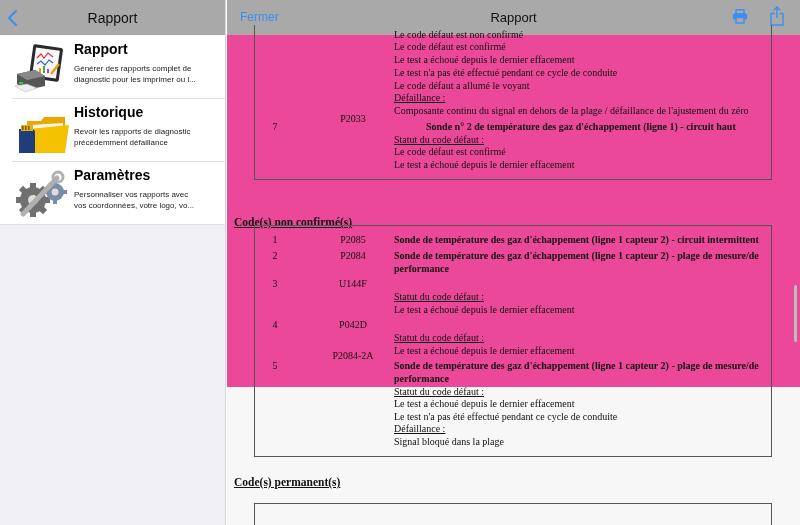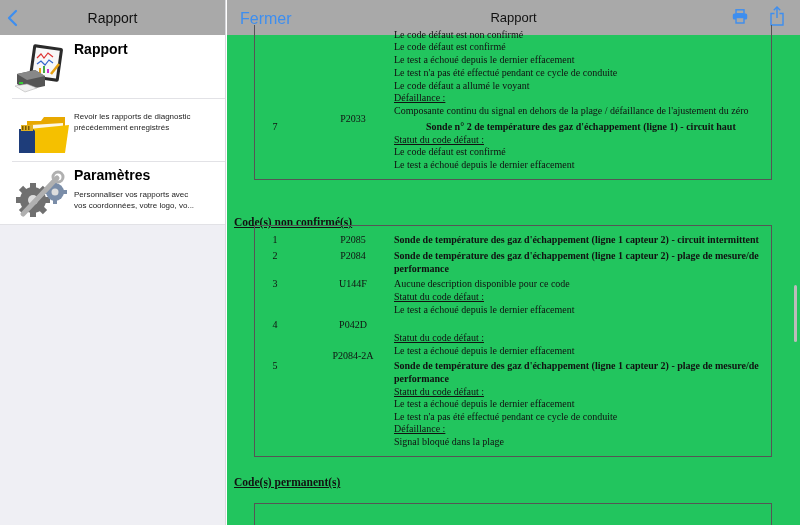--- a/index.html
+++ b/index.html
@@ -16,26 +16,26 @@
   .menu-item + .menu-item::before { content: ""; position: absolute; top: 0; left: 12px; right: 0; height: 1px; background: #e2e2e6; }
   .menu-item .icon { width: 60px; height: 52px; margin-left: 12px; flex: none; display: flex; align-items: center; justify-content: center; }
   .menu-item .text { margin-left: 2px; padding-right: 8px; }
   .menu-item .mtitle { font-size: 14px; font-weight: bold; color: #000; line-height: 17px; margin-top: -2px; }
   .menu-item .mdesc { font-size: 8px; color: #222; line-height: 11px; margin-top: 5px; }
   .menu-end { height: 1px; background: #e2e2e6; }
 
   
   .right { position: absolute; left: 227px; top: 0; width: 573px; height: 525px; background: #f7f7f7; overflow: hidden; }
   .right .navbar { background: #a9a9a9; }
-  .fermer { position: absolute; left: 13px; top: 10px; font-size: 16px; color: #3d8ef0; cursor: pointer; }
+  .fermer { position: absolute; left: 13px; top: 10px; font-size: 12px; color: #3d8ef0; cursor: pointer; }
   .navbar-title-r { position: absolute; left: 0; right: 0; text-align: center; font-size: 13px; color: #111; top: 10px; }
   .print-btn { position: absolute; left: 505px; top: 9px; width: 16px; height: 15px; cursor: pointer; }
   .share-btn { position: absolute; left: 543px; top: 6px; width: 14px; height: 20px; cursor: pointer; }
 
-  .doc { position: absolute; left: 0; top: 35px; width: 573px; height: 490px; background: #22c55e; font-family: "Liberation Serif", "DejaVu Serif", serif; font-size: 10px; color: #111; }
+  .doc { position: absolute; left: 0; top: 35px; width: 573px; height: 352px; background: #ec4899; font-family: "Liberation Serif", "DejaVu Serif", serif; font-size: 10px; color: #111; }
   .box { position: absolute; left: 27px; width: 518px; border: 1px solid #555; border-top-color: #555; }
   .box1 { top: -10px; height: 155px; border-top: none; }
   .box2 { top: 190px; height: 232px; }
   .box3 { top: 468px; height: 40px; border-bottom: none; }
 
   .line { position: absolute; left: 139px; line-height: 12px; white-space: nowrap; }
   .u { text-decoration: underline; }
   .b { font-weight: bold; }
   .num { position: absolute; width: 20px; text-align: center; line-height: 12px; }
   .code { position: absolute; width: 60px; text-align: center; line-height: 12px; }
@@ -67,39 +67,44 @@
           <rect x="34" y="25" width="2" height="4" fill="#c3c"></rect>
           <line x1="38" y1="30" x2="46" y2="20" stroke="#e6a010" stroke-width="2.5"></line>
           <path d="M4 30 L22 26 L32 32 L32 42 L14 46 L4 40 Z" fill="#555"></path>
           <path d="M4 30 L22 26 L32 32 L14 36 Z" fill="#888"></path>
           <path d="M2 42 L14 40 L24 44 L12 48 Z" fill="#eee" stroke="#aaa" stroke-width="0.5"></path>
           <rect x="6" y="38" width="4" height="2" fill="#3c3"></rect>
         </svg>
       </div>
       <div class="text">
         <div class="mtitle">Rapport</div>
+        <div class="mdesc">
+          <div>Générer des rapports complet de</div>
+          <div>diagnostic pour les imprimer ou l...</div>
+        </div>
       </div>
     </div>
     <div class="menu-item">
       <div class="icon">
         <svg width="58" height="50" viewBox="0 0 58 50">
           <path d="M14 14 L28 14 L31 10 L52 10 L52 44 L14 44 Z" fill="#e8a800"></path>
           <path d="M18 18 L50 16 L50 42 L18 42 Z" fill="#fff" opacity="0.9"></path>
           <path d="M16 22 L56 18 L52 46 L14 46 Z" fill="#f5c000"></path>
           <path d="M6 22 L20 22 L22 24 L22 46 L6 46 Z" fill="#1e3d7a"></path>
           <rect x="8" y="18" width="12" height="6" fill="#e0b020"></rect>
           <rect x="9" y="19" width="1.5" height="4" fill="#7a5a00"></rect>
           <rect x="12" y="19" width="1.5" height="4" fill="#7a5a00"></rect>
           <rect x="15" y="19" width="1.5" height="4" fill="#7a5a00"></rect>
         </svg>
       </div>
       <div class="text">
+        <div class="mtitle">Historique</div>
         <div class="mdesc">
           <div>Revoir les rapports de diagnostic</div>
-          <div>précédemment enregistrés</div>
+          <div>précédemment défaillance</div>
         </div>
       </div>
     </div>
     <div class="menu-item">
       <div class="icon">
         <svg width="58" height="50" viewBox="0 0 58 50">
           <g transform="translate(20 30)">
             <circle r="13" fill="#707070"></circle>
             <g fill="#707070">
               <rect x="-3" y="-17" width="6" height="6"></rect>
@@ -182,21 +187,20 @@
       <div class="code" style="left:68px; top:8px;">P2085</div>
       <div class="line b" style="top:8px;">Sonde de température des gaz d'échappement (ligne 1 capteur 2) - circuit intermittent</div>
 
       <div class="num" style="left:10px; top:24px;">2</div>
       <div class="code" style="left:68px; top:24px;">P2084</div>
       <div class="line b" style="top:24px;">Sonde de température des gaz d'échappement (ligne 1 capteur 2) - plage de mesure/de</div>
       <div class="line b" style="top:37px;">performance</div>
 
       <div class="num" style="left:10px; top:52px;">3</div>
       <div class="code" style="left:68px; top:52px;">U144F</div>
-      <div class="line" style="top:52px;">Aucune description disponible pour ce code</div>
       <div class="line u" style="top:65px;">Statut du code défaut :</div>
       <div class="line" style="top:78px;">Le test a échoué depuis le dernier effacement</div>
 
       <div class="num" style="left:10px; top:93px;">4</div>
       <div class="code" style="left:68px; top:93px;">P042D</div>
       <div class="line u" style="top:106px;">Statut du code défaut :</div>
       <div class="line" style="top:119px;">Le test a échoué depuis le dernier effacement</div>
 
       <div class="num" style="left:10px; top:134px;">5</div>
       <div class="code" style="left:68px; top:124px;">P2084-2A</div>

